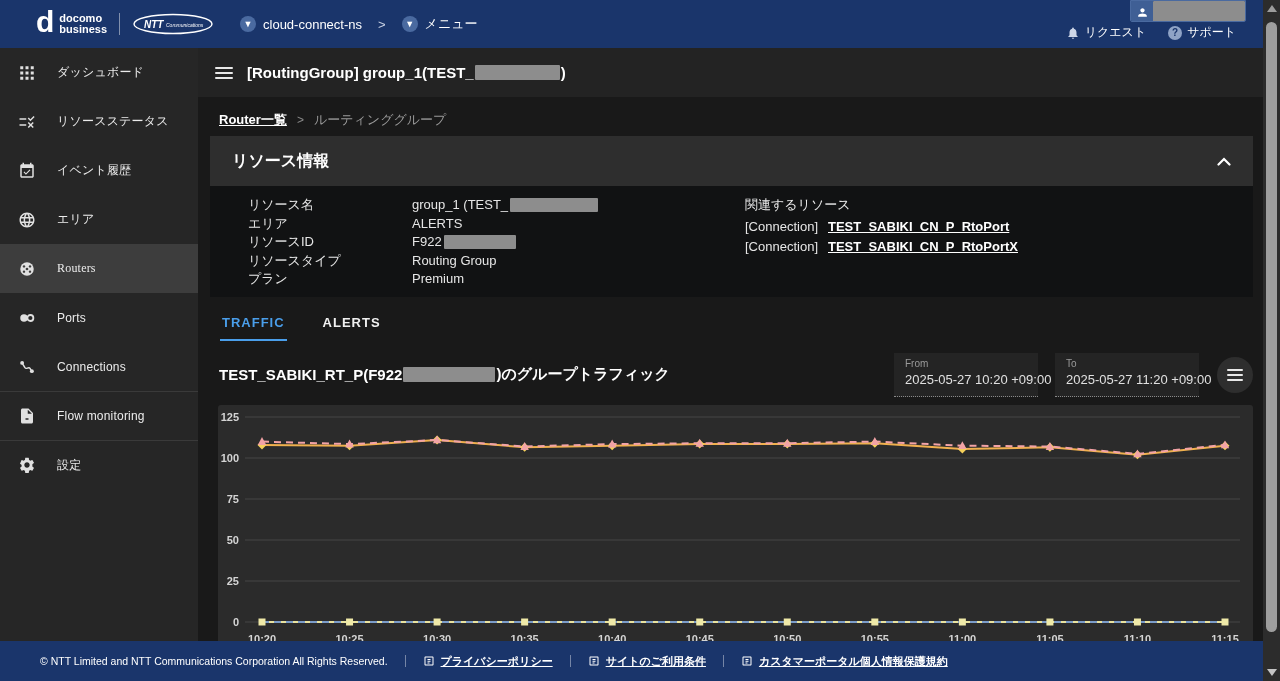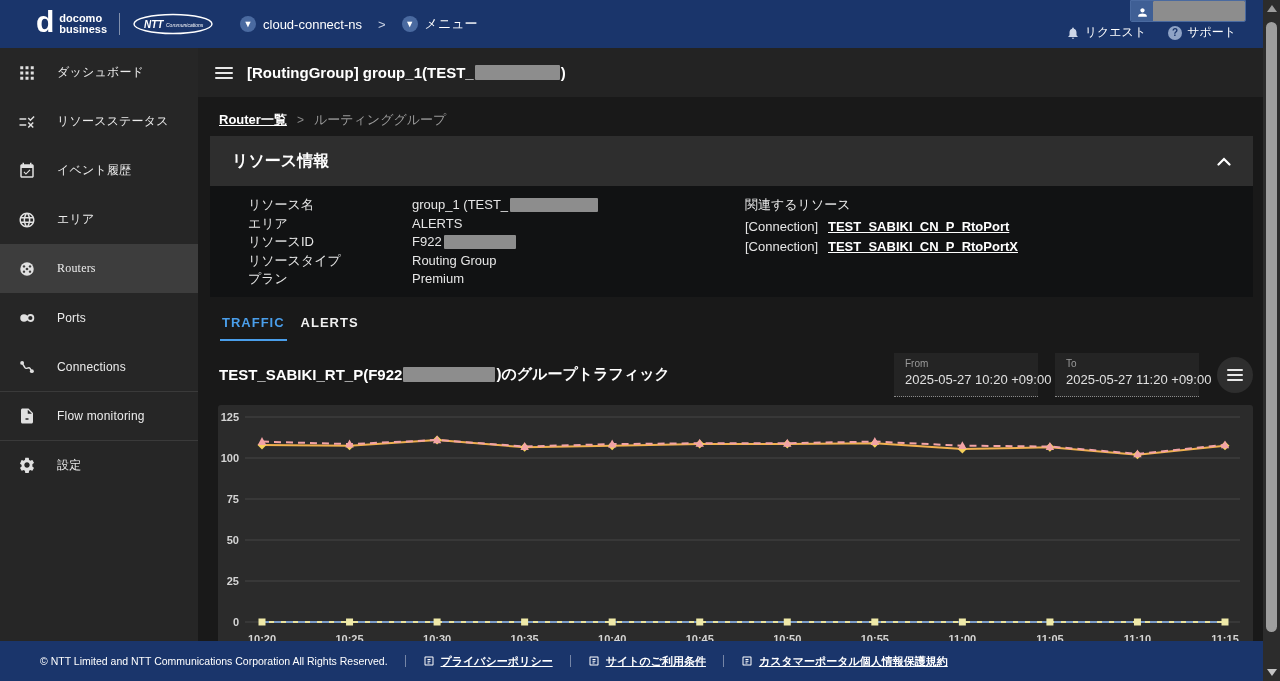--- a/index.html
+++ b/index.html
@@ -62,21 +62,21 @@
   .field-label { width:164px; flex-shrink:0; }
   .field-value { display:flex; align-items:center; }
   .value-redact { width:88px; height:14px; margin-left:2px; }
   .id-redact { width:72px; height:14px; margin-left:2px; }
   .related { position:absolute; left:535px; top:10px; font-size:13px; }
   .related-title { color:#ececec; line-height:18px; }
   .related-item { margin-top:5px; display:flex; gap:10px; align-items:center; color:#e6e6e6; }
   .related-link { color:#fff; font-weight:bold; text-decoration:underline; cursor:pointer; }
 
   
-  .tabs { display:flex; margin:18px 0 0 22px; gap:12px; }
+  .tabs { display:flex; margin:18px 0 0 22px; gap:34px; }
   .tab { font-size:13px; font-weight:bold; letter-spacing:1px; padding:0 2px 9px 2px; cursor:pointer; color:#f0f0f0; }
   .tab.active { color:#4a9eea; border-bottom:2px solid #4a9eea; }
 
   
   .traffic-head { margin-top:12px; padding:0 27px 0 21px; display:flex; align-items:center; }
   .traffic-title { font-size:15px; font-weight:bold; color:#fff; flex:1; display:flex; align-items:center; }
   .tt-redact { width:92px; height:15px; margin:0 1px; }
   .datebox { width:144px; height:44px; background:#242424; border-bottom:1px dotted #8a8a8a;
     padding:5px 11px; margin-left:17px; cursor:pointer; }
   .datebox .lbl { font-size:10px; color:#9a9a9a; }

